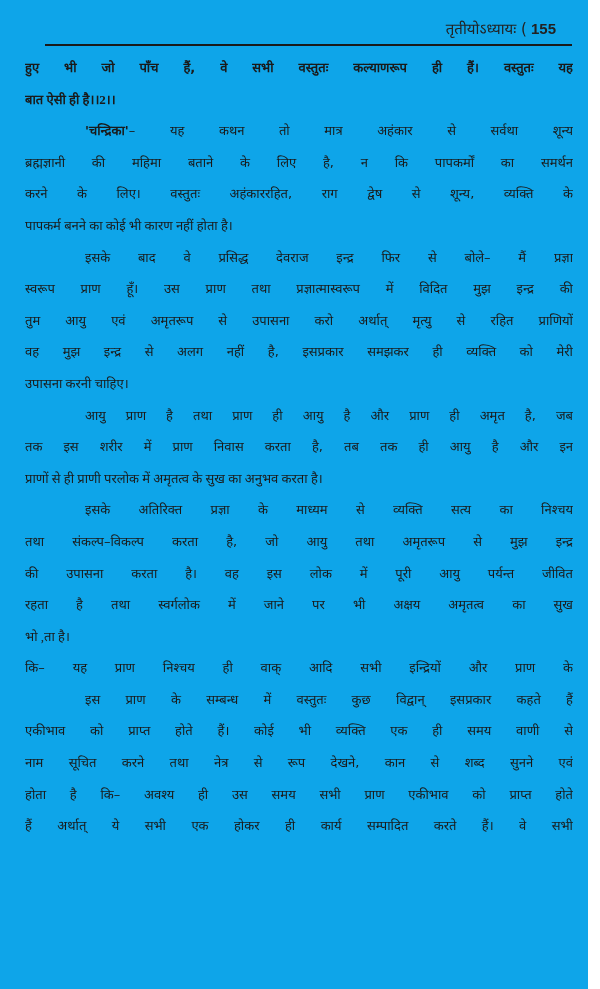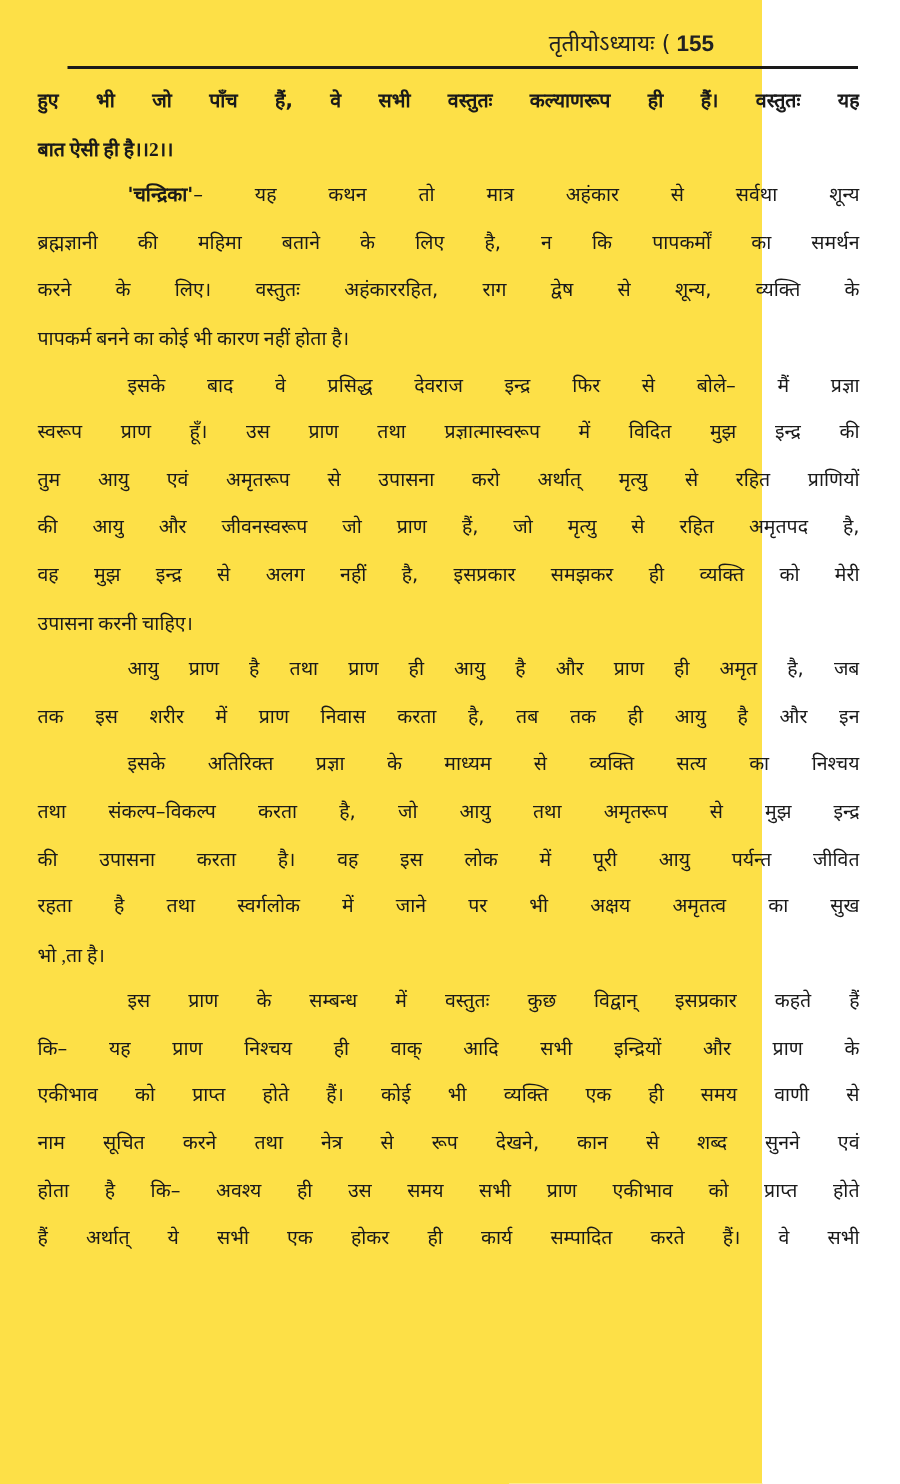--- a/index.html
+++ b/index.html
@@ -11,22 +11,22 @@
       width: 600px;
       height: 989px;
       position: relative;
       overflow: hidden;
       font-family: "DejaVu Sans", sans-serif;
       color: #1a1a1a;
     }
     .page {
       position: absolute;
       left: 0; top: 0;
-      width: 508px; height: 989px;
-      background: #fde047;
+      width: 588px; height: 989px;
+      background: #0ea5e9;
     }
     .running-head {
       position: absolute;
       top: 18px;
       right: 32px;
       font-size: 15px;
       color: #222;
       white-space: nowrap;
     }
     .running-head .pno {
@@ -88,33 +88,33 @@
     <span class="line bold last">बात ऐसी ही है।।2।।</span>
 
     <span class="line indent"><span class="kw">'चन्द्रिका'</span><span>– यह कथन तो मात्र अहंकार से सर्वथा शून्य</span></span>
     <span class="line">ब्रह्मज्ञानी की महिमा बताने के लिए है, न कि पापकर्मों का समर्थन</span>
     <span class="line">करने के लिए। वस्तुतः अहंकाररहित, राग द्वेष से शून्य, व्यक्ति के</span>
     <span class="line last">पापकर्म बनने का कोई भी कारण नहीं होता है।</span>
 
     <span class="line indent">इसके बाद वे प्रसिद्ध देवराज इन्द्र फिर से बोले– मैं प्रज्ञा</span>
     <span class="line">स्वरूप प्राण हूँ। उस प्राण तथा प्रज्ञात्मास्वरूप में विदित मुझ इन्द्र की</span>
     <span class="line">तुम आयु एवं अमृतरूप से उपासना करो अर्थात् मृत्यु से रहित प्राणियों</span>
-    <span class="line">की आयु और जीवनस्वरूप जो प्राण हैं, जो मृत्यु से रहित अमृतपद है,</span>
     <span class="line">वह मुझ इन्द्र से अलग नहीं है, इसप्रकार समझकर ही व्यक्ति को मेरी</span>
     <span class="line last">उपासना करनी चाहिए।</span>
 
     <span class="line indent">आयु प्राण है तथा प्राण ही आयु है और प्राण ही अमृत है, जब</span>
     <span class="line">तक इस शरीर में प्राण निवास करता है, तब तक ही आयु है और इन</span>
+    <span class="line last">प्राणों से ही प्राणी परलोक में अमृतत्व के सुख का अनुभव करता है।</span>
 
     <span class="line indent">इसके अतिरिक्त प्रज्ञा के माध्यम से व्यक्ति सत्य का निश्चय</span>
     <span class="line">तथा संकल्प–विकल्प करता है, जो आयु तथा अमृतरूप से मुझ इन्द्र</span>
     <span class="line">की उपासना करता है। वह इस लोक में पूरी आयु पर्यन्त जीवित</span>
     <span class="line">रहता है तथा स्वर्गलोक में जाने पर भी अक्षय अमृतत्व का सुख</span>
     <span class="line last">भो ,ता है।</span>
 
+    <span class="line">कि– यह प्राण निश्चय ही वाक् आदि सभी इन्द्रियों और प्राण के</span>
     <span class="line indent">इस प्राण के सम्बन्ध में वस्तुतः कुछ विद्वान् इसप्रकार कहते हैं</span>
-    <span class="line">कि– यह प्राण निश्चय ही वाक् आदि सभी इन्द्रियों और प्राण के</span>
     <span class="line">एकीभाव को प्राप्त होते हैं। कोई भी व्यक्ति एक ही समय वाणी से</span>
     <span class="line">नाम सूचित करने तथा नेत्र से रूप देखने, कान से शब्द सुनने एवं</span>
     <span class="line">होता है कि– अवश्य ही उस समय सभी प्राण एकीभाव को प्राप्त होते</span>
     <span class="line">हैं अर्थात् ये सभी एक होकर ही कार्य सम्पादित करते हैं। वे सभी</span>
   </div>
 </div>
 
 </body></html>

